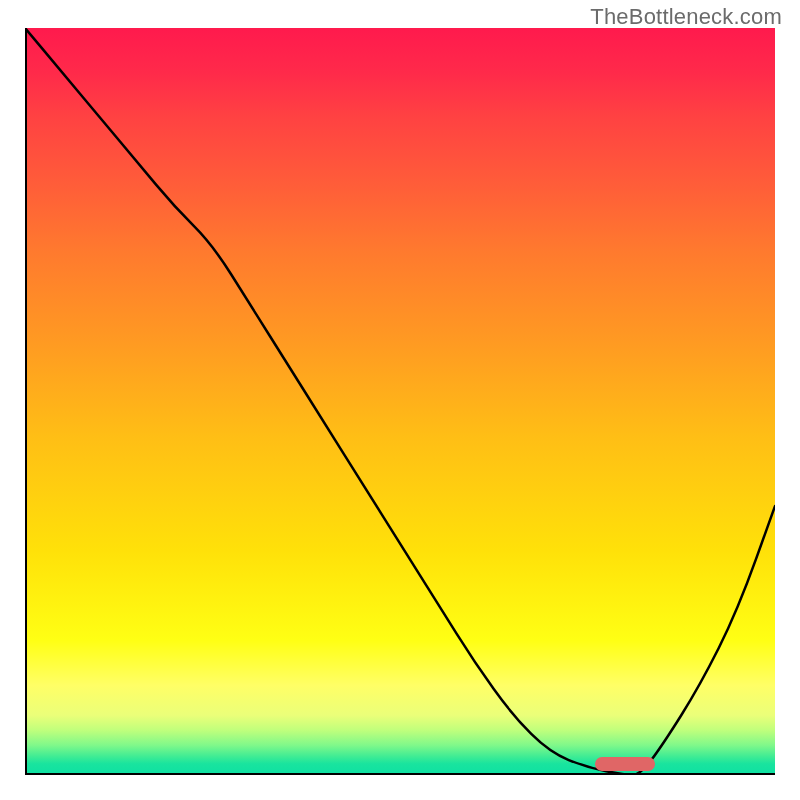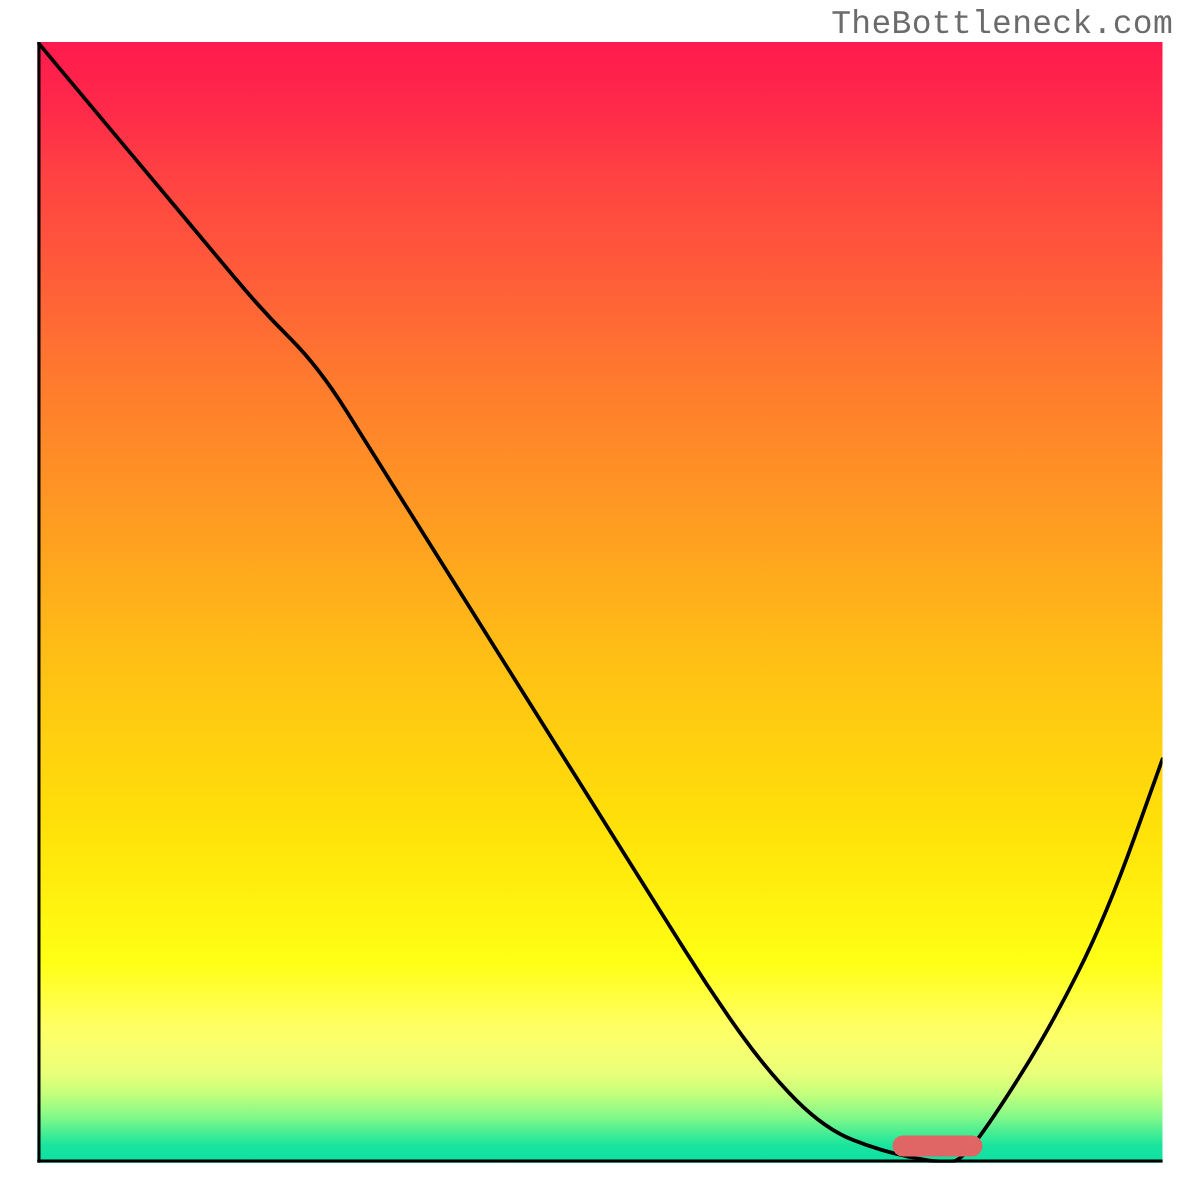--- a/index.html
+++ b/index.html
@@ -7,21 +7,20 @@
     padding: 0;
     width: 800px;
     height: 800px;
     background: #ffffff;
     font-family: Arial, Helvetica, sans-serif;
   }
   .container {
     position: relative;
     width: 800px;
     height: 800px;
-    font-family: Liberation Mono, monospace;
   }
   .watermark {
     position: absolute;
     top: 4px;
     right: 18px;
     font-size: 22px;
     font-weight: 500;
     color: #6b6b6b;
     letter-spacing: 0.2px;
     z-index: 10;

